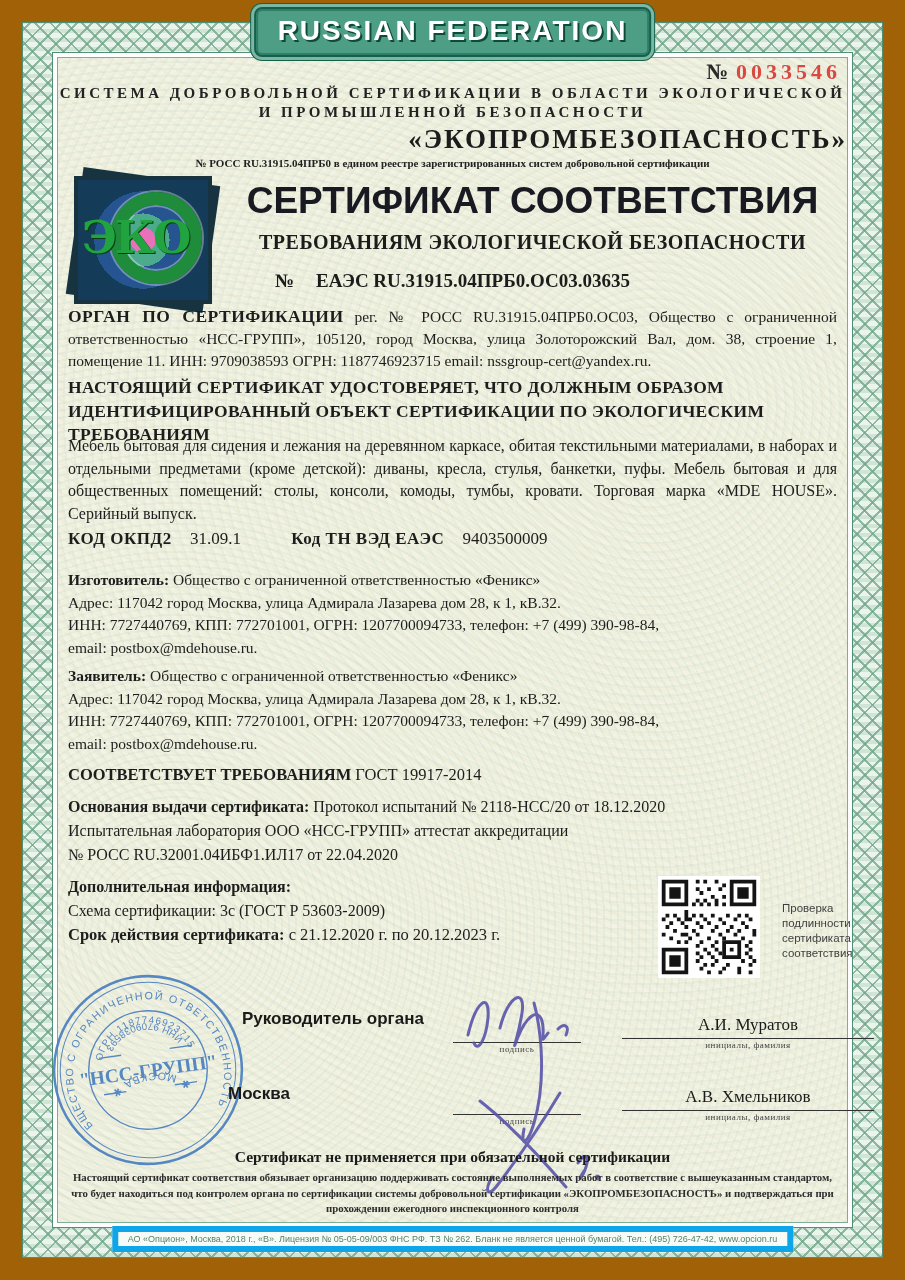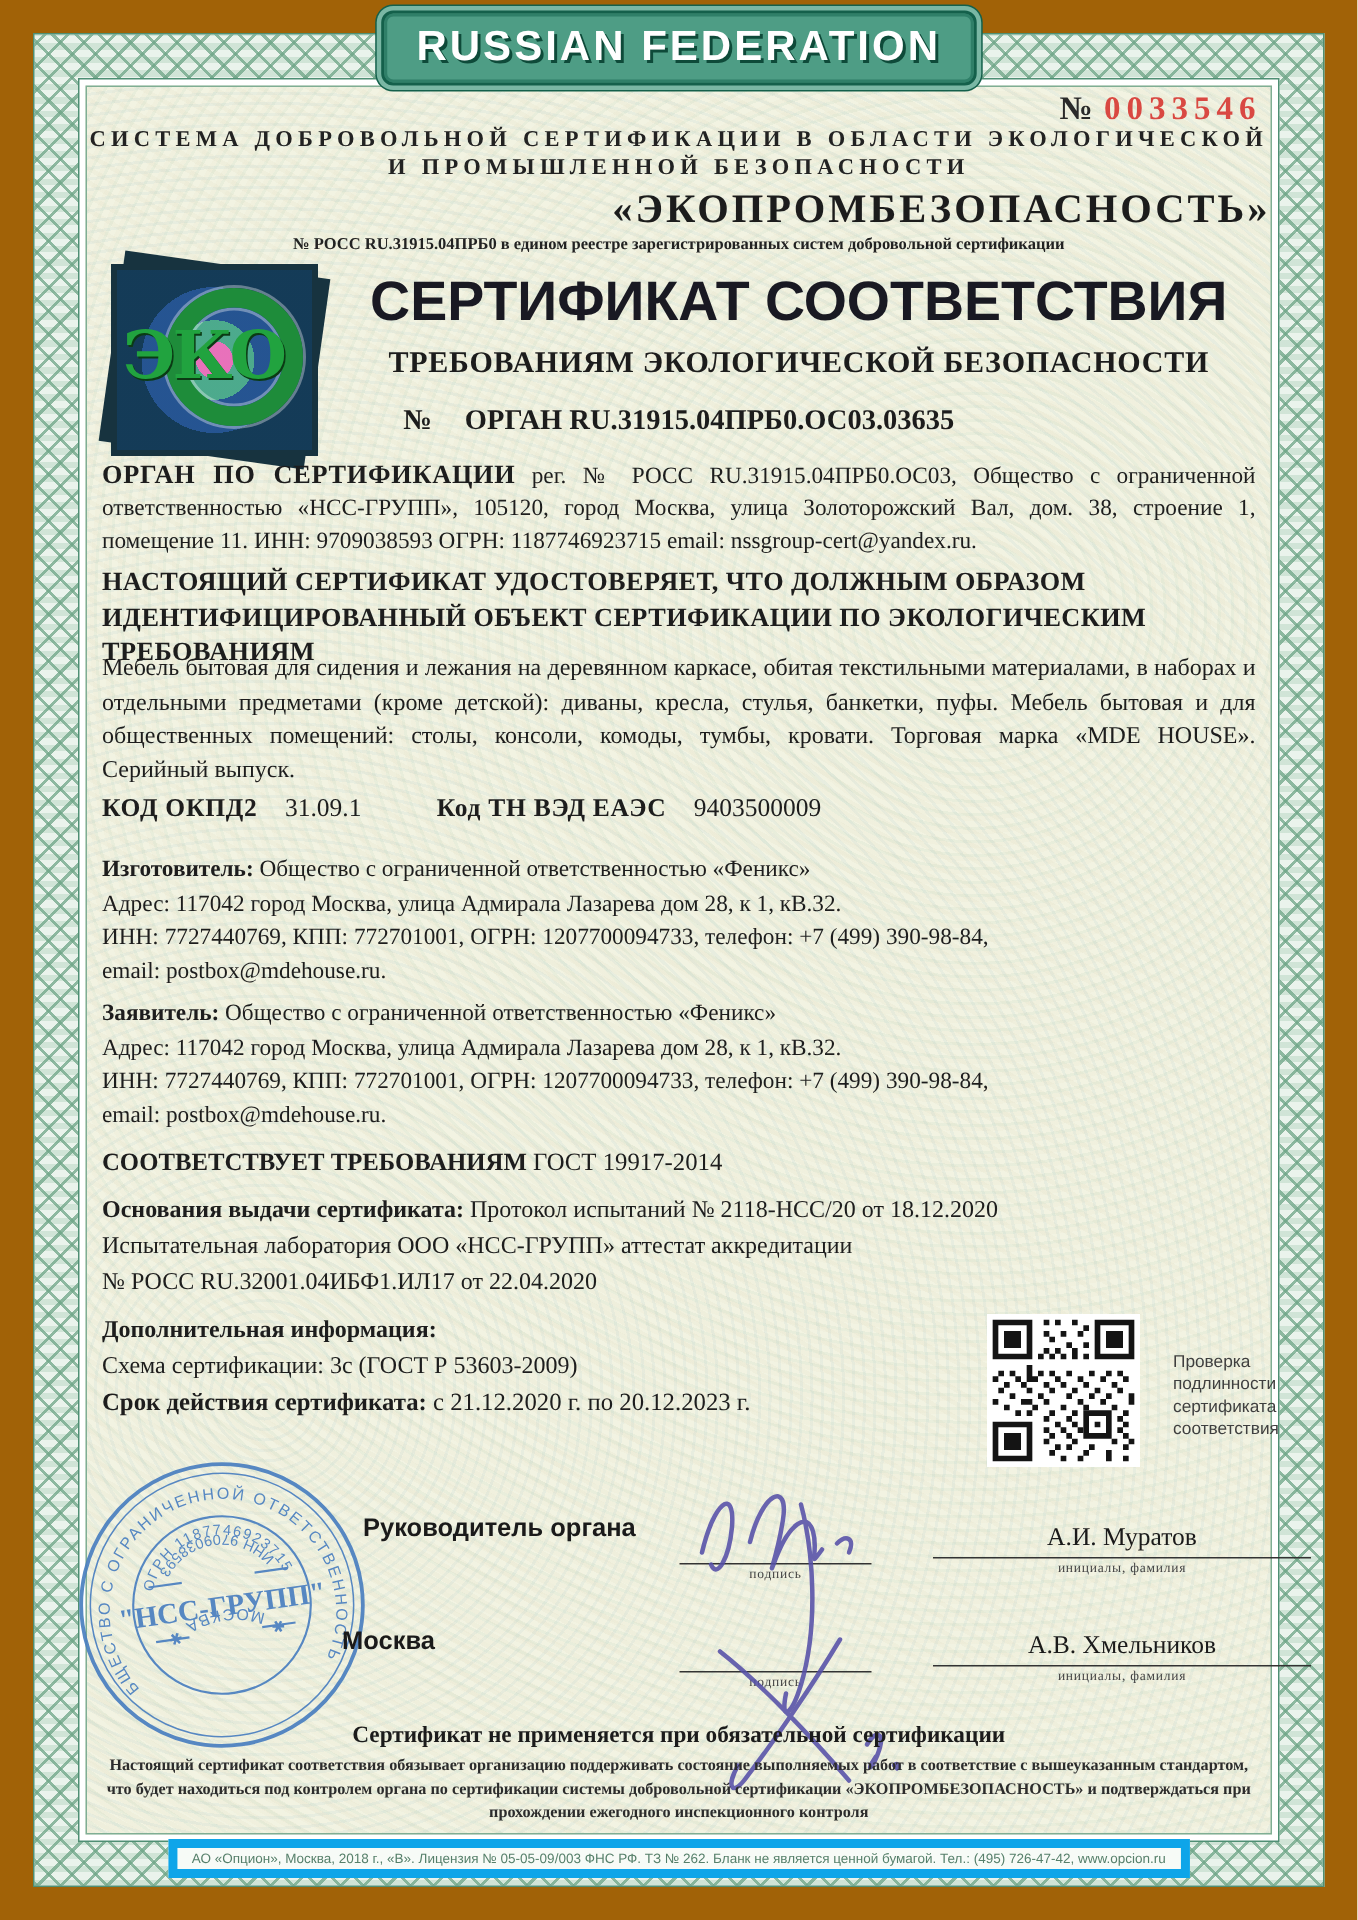--- a/index.html
+++ b/index.html
@@ -151,21 +151,21 @@
       <div class="star"></div>
       <div class="star2"></div>
       <div class="burst"></div>
       <div class="ring"></div>
       <div class="eko">ЭКО</div>
     </div>
 
     <div class="title-main">СЕРТИФИКАТ СООТВЕТСТВИЯ</div>
     <div class="title-sub">ТРЕБОВАНИЯМ ЭКОЛОГИЧЕСКОЙ БЕЗОПАСНОСТИ</div>
     <div class="title-num">
-      <span class="lbl">№</span><span>ОРГАН RU.31915.04ПРБ0.ОС03.03635</span>
+      <span class="lbl">№</span><span>ЕАЭС RU.31915.04ПРБ0.ОС03.03635</span>
     </div>
 
     <div class="par org">
       <b>ОРГАН ПО СЕРТИФИКАЦИИ</b>
       <span>рег. № РОСС RU.31915.04ПРБ0.ОС03, Общество с ограниченной ответственностью «НСС-ГРУПП», 105120, город Москва, улица Золоторожский Вал, дом. 38, строение 1, помещение 11. ИНН: 9709038593 ОГРН: 1187746923715  email: nssgroup-cert@yandex.ru.</span>
     </div>
 
     <div class="par descr">Мебель бытовая для сидения и лежания на деревянном каркасе, обитая текстильными материалами, в наборах и отдельными предметами (кроме детской): диваны, кресла, стулья, банкетки, пуфы. Мебель бытовая и для общественных помещений: столы, консоли, комоды, тумбы, кровати. Торговая марка «MDE HOUSE». Серийный выпуск.</div>
 
     <div class="par statement">НАСТОЯЩИЙ СЕРТИФИКАТ УДОСТОВЕРЯЕТ, ЧТО ДОЛЖНЫМ ОБРАЗОМ ИДЕНТИФИЦИРОВАННЫЙ ОБЪЕКТ СЕРТИФИКАЦИИ ПО ЭКОЛОГИЧЕСКИМ ТРЕБОВАНИЯМ</div>

